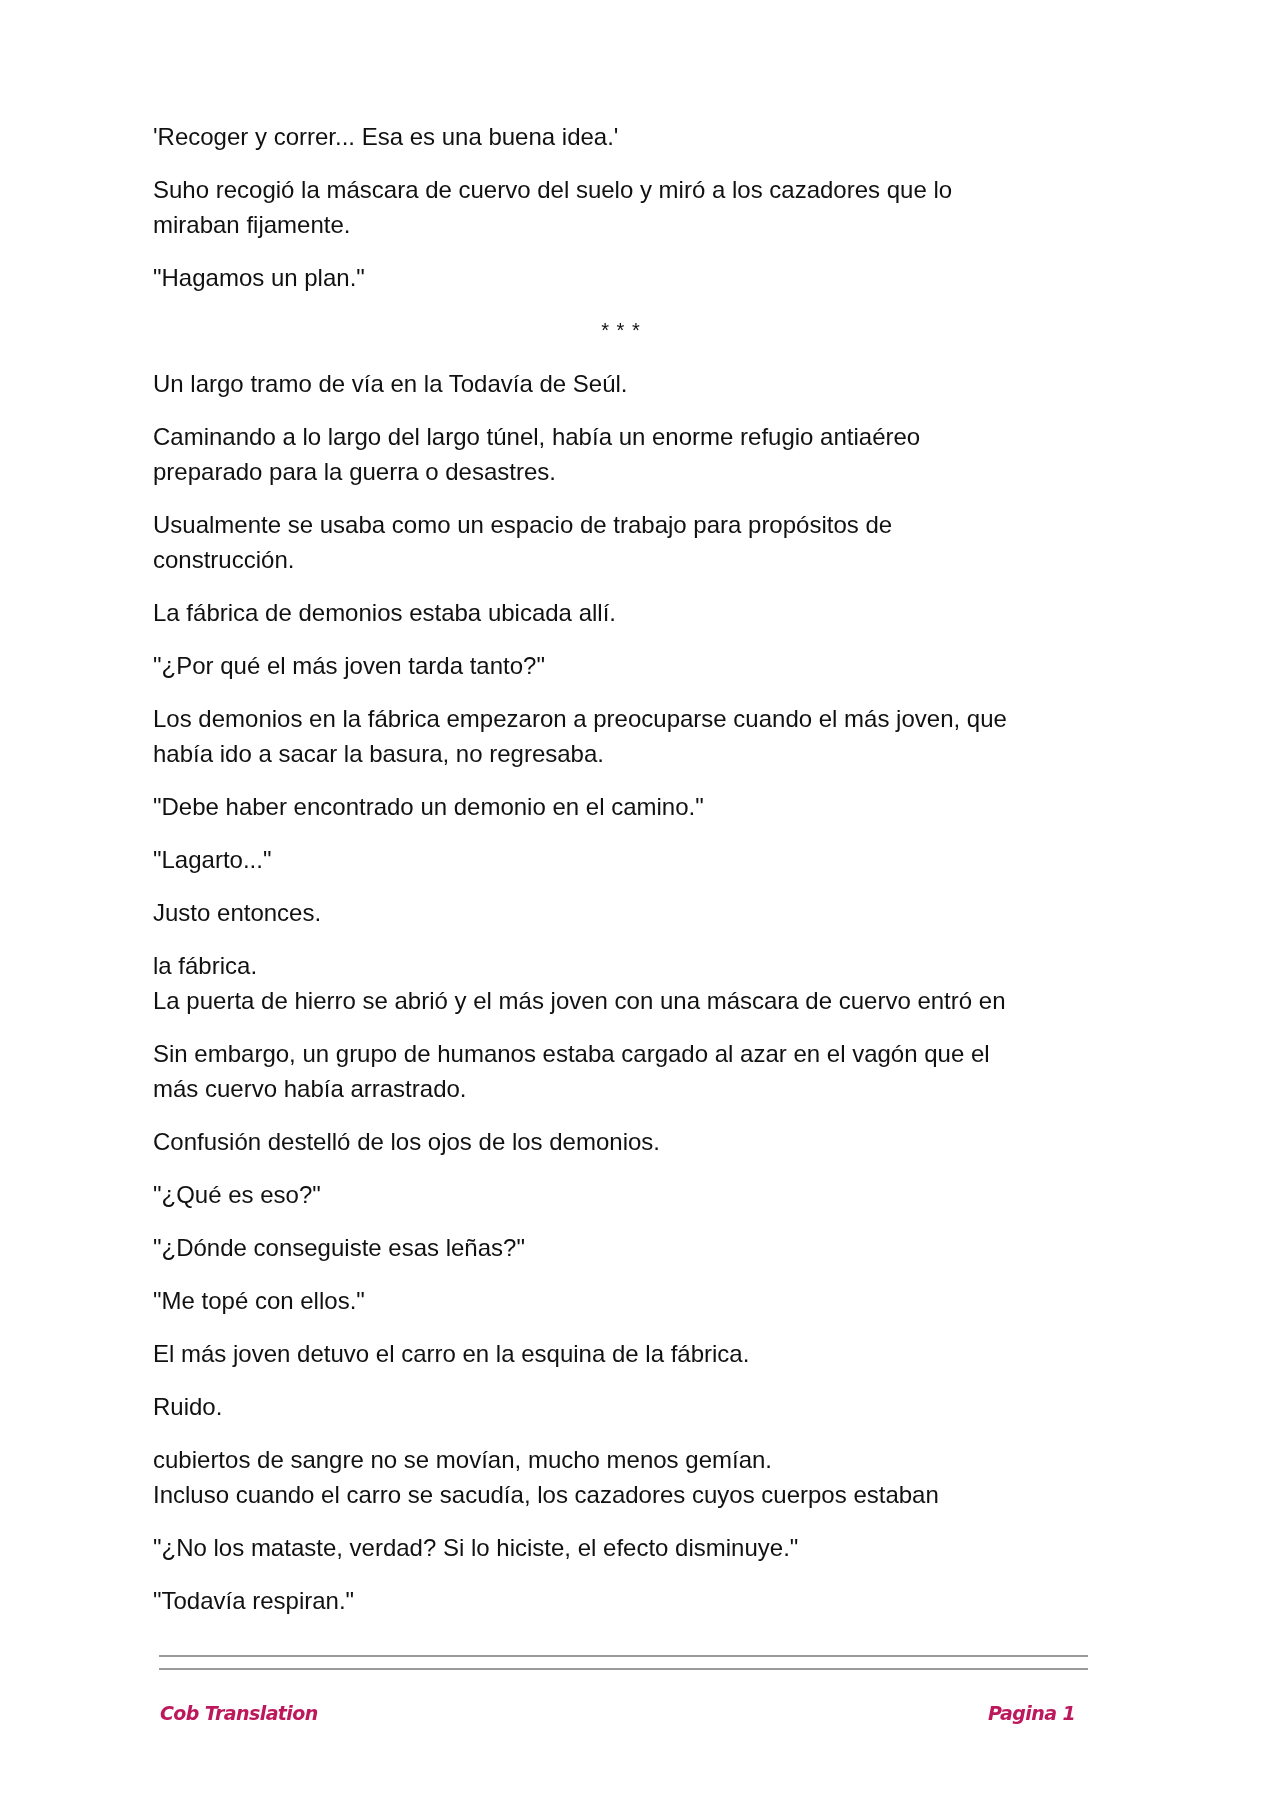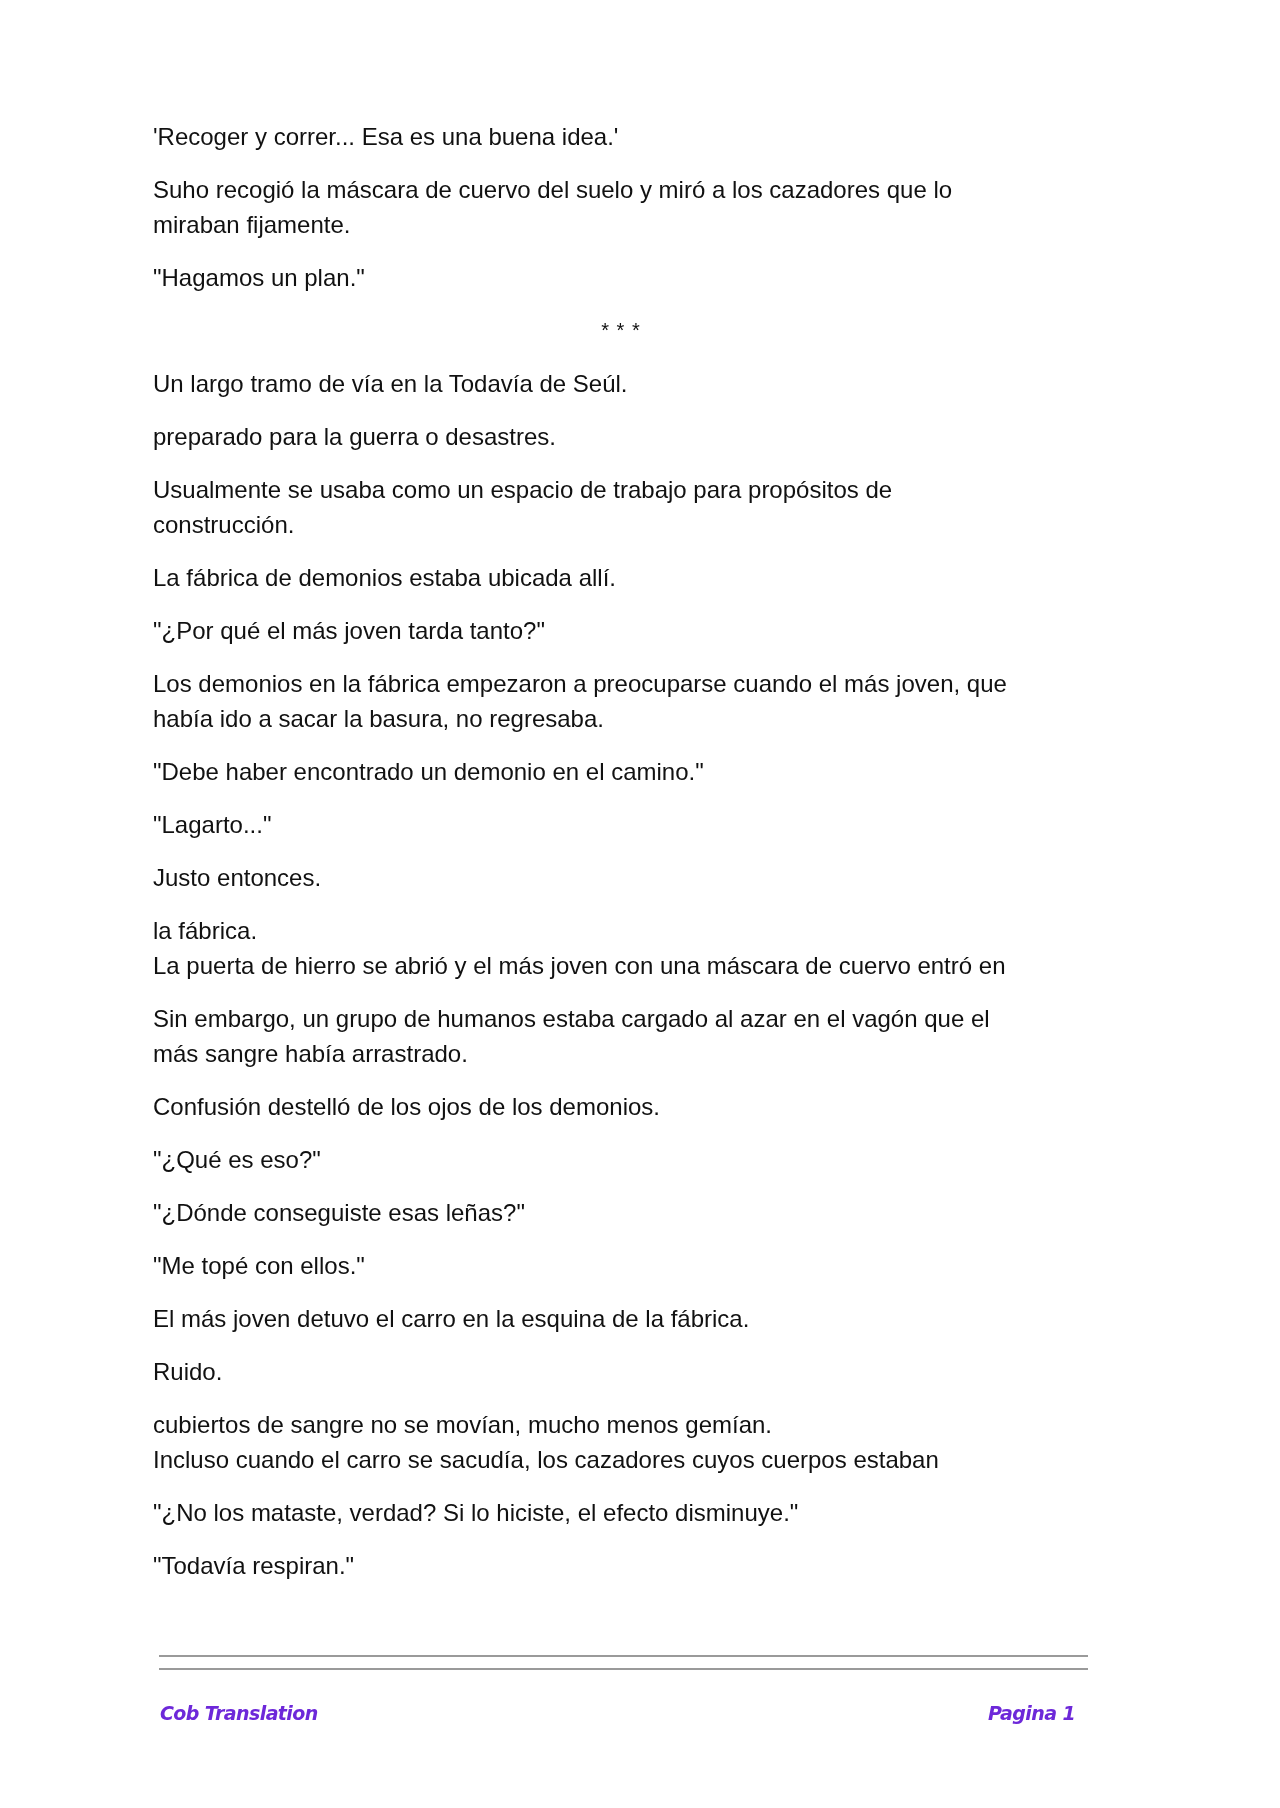--- a/index.html
+++ b/index.html
@@ -56,21 +56,21 @@
     }
     .rule-1 { top: 1655px; }
     .rule-2 { top: 1668px; }
     .footer-left, .footer-right {
       position: absolute;
       top: 1702px;
       font-family: "DejaVu Sans", sans-serif;
       font-style: italic;
       font-weight: bold;
       font-size: 19px;
-      color: #6d28d9;
+      color: #be185d;
       letter-spacing: -0.6px;
     }
     .footer-left { left: 160px; }
     .footer-right { left: 988px; }
   </style>
 </head>
 <body>
 
 <div class="page">
   <div class="content">
@@ -85,20 +85,21 @@
     <p class="para">
       <span class="line">"Hagamos un plan."</span>
     </p>
 
     <div class="separator">* * *</div>
 
     <p class="para">
       <span class="line">Un largo tramo de vía en la Todavía de Seúl.</span>
     </p>
     <p class="para">
+      <span class="line">Caminando a lo largo del largo túnel, había un enorme refugio antiaéreo</span>
       <span class="line">preparado para la guerra o desastres.</span>
     </p>
     <p class="para">
       <span class="line">Usualmente se usaba como un espacio de trabajo para propósitos de</span>
       <span class="line">construcción.</span>
     </p>
     <p class="para">
       <span class="line">La fábrica de demonios estaba ubicada allí.</span>
     </p>
     <p class="para">
@@ -116,21 +117,21 @@
     </p>
     <p class="para">
       <span class="line">Justo entonces.</span>
     </p>
     <p class="para">
       <span class="line">la fábrica.</span>
       <span class="line">La puerta de hierro se abrió y el más joven con una máscara de cuervo entró en</span>
     </p>
     <p class="para">
       <span class="line">Sin embargo, un grupo de humanos estaba cargado al azar en el vagón que el</span>
-      <span class="line">más sangre había arrastrado.</span>
+      <span class="line">más cuervo había arrastrado.</span>
     </p>
     <p class="para">
       <span class="line">Confusión destelló de los ojos de los demonios.</span>
     </p>
     <p class="para">
       <span class="line">"¿Qué es eso?"</span>
     </p>
     <p class="para">
       <span class="line">"¿Dónde conseguiste esas leñas?"</span>
     </p>

